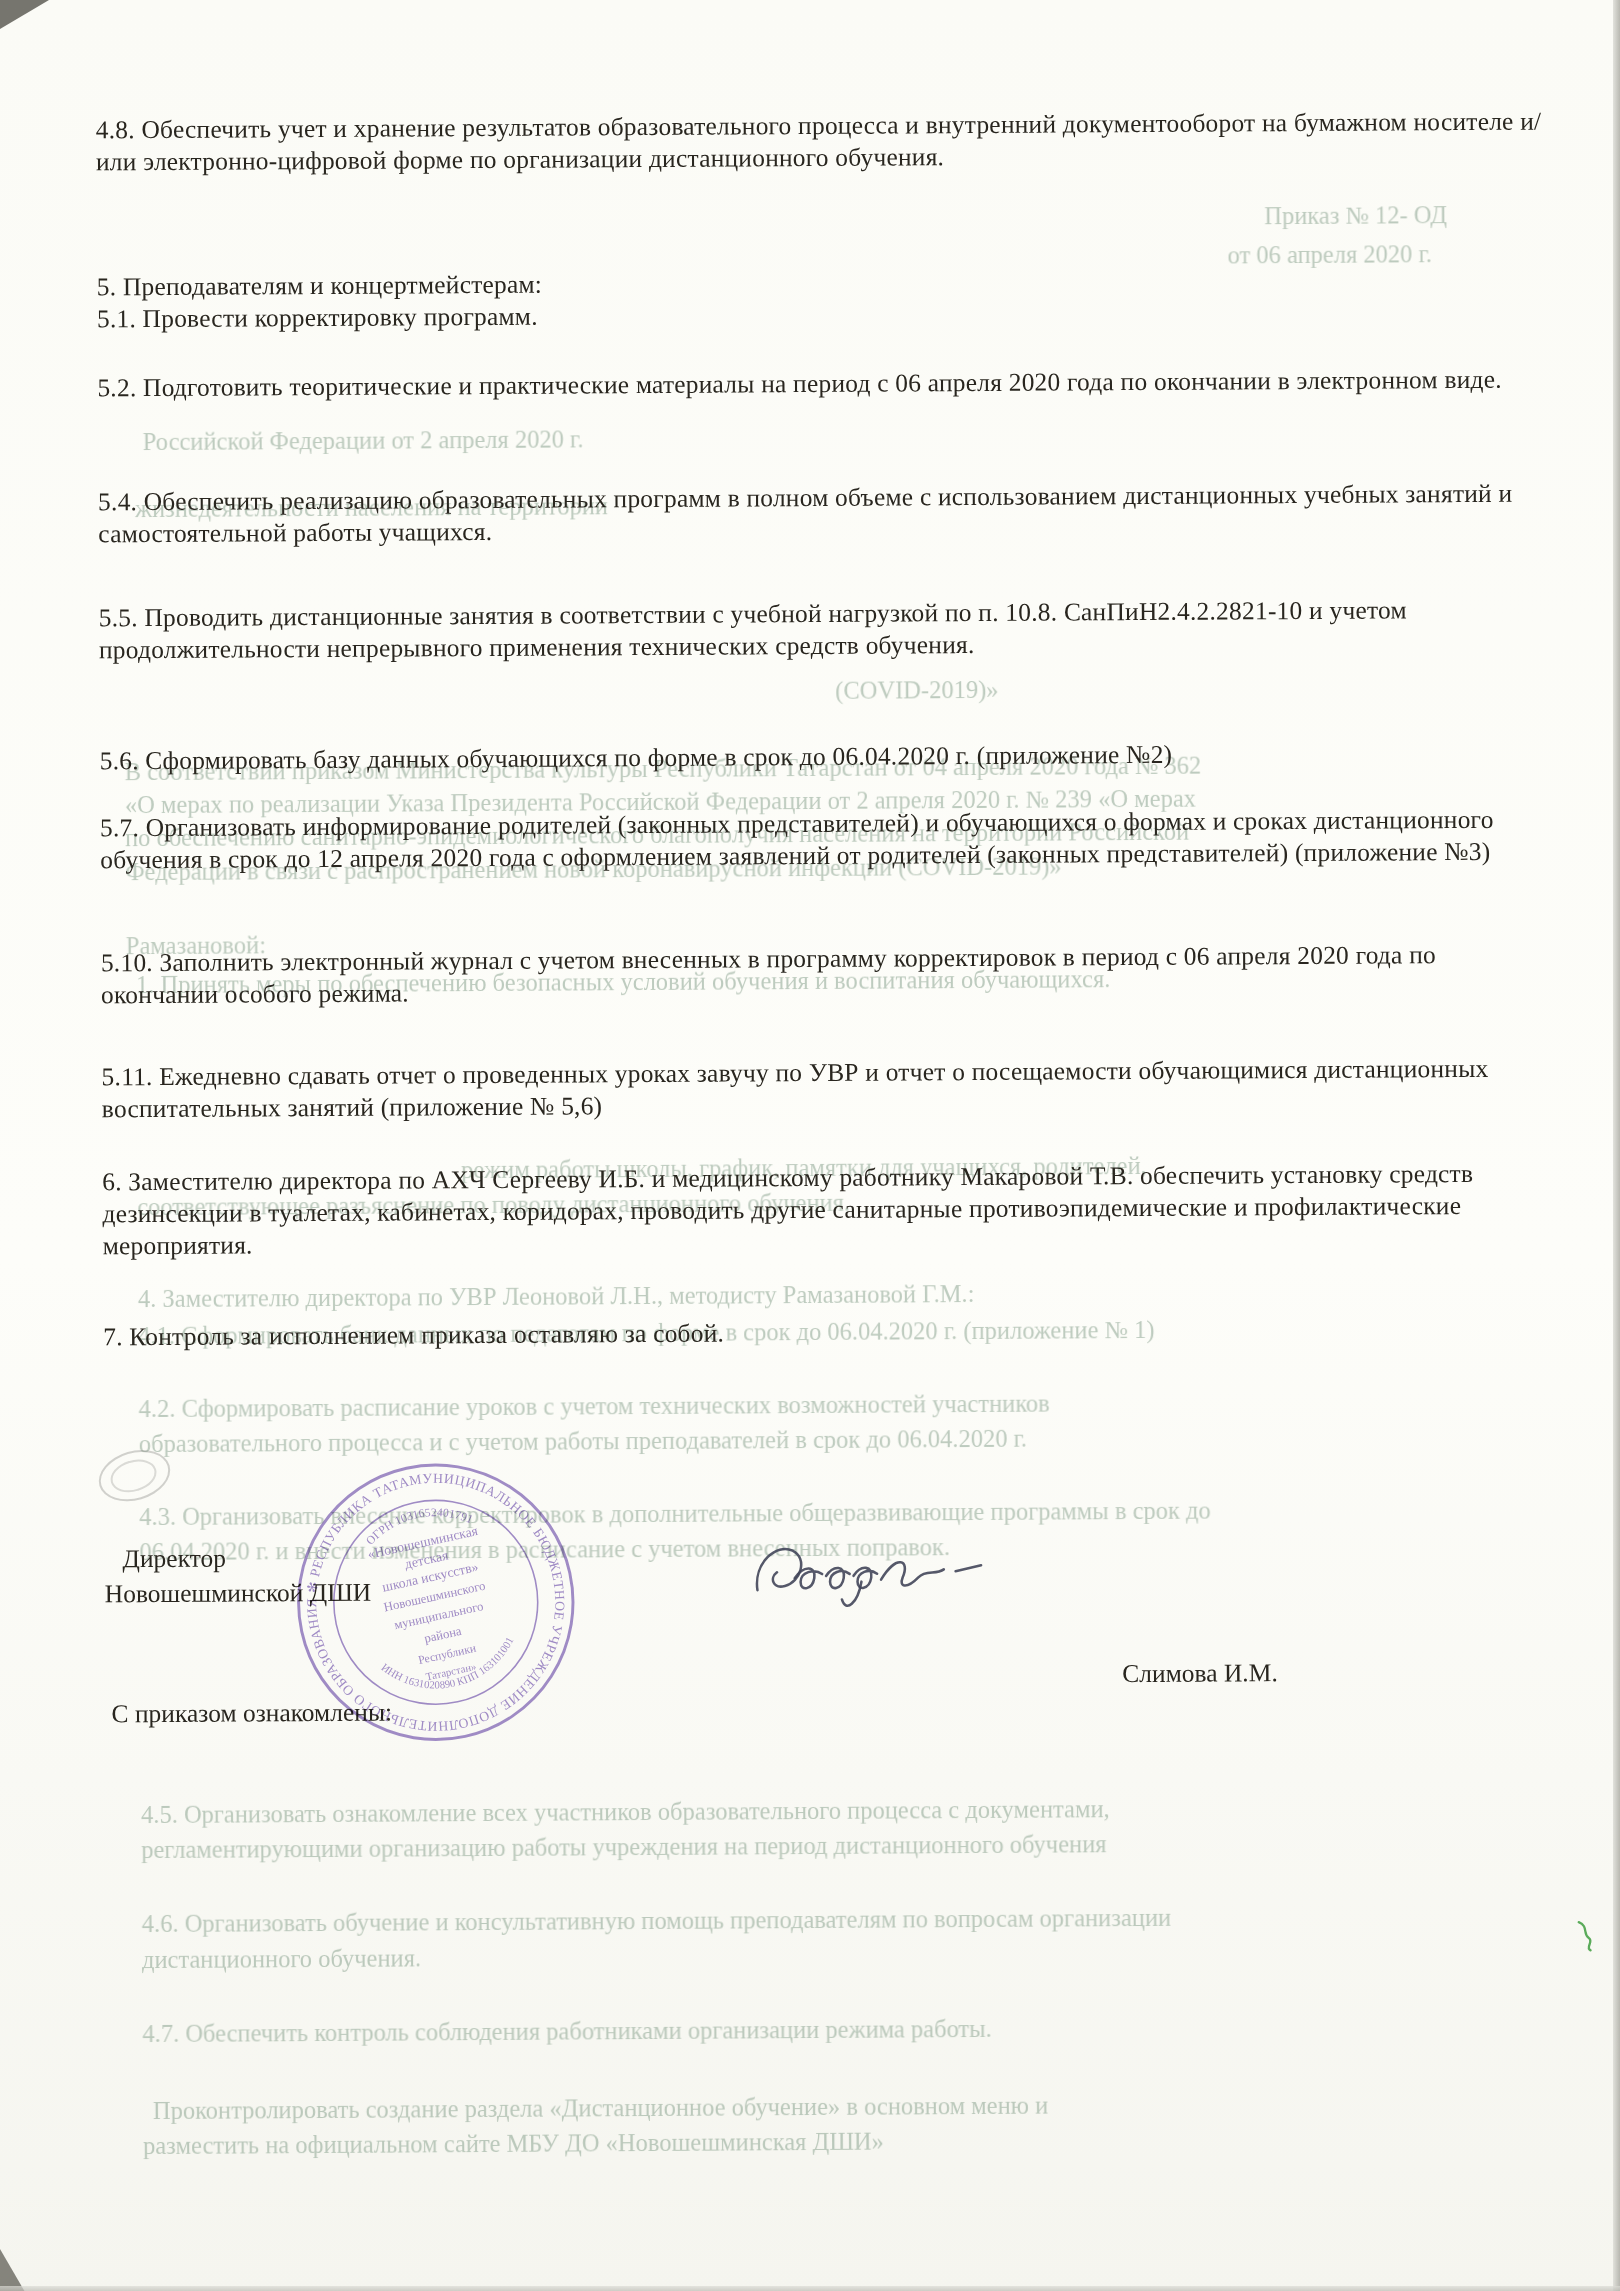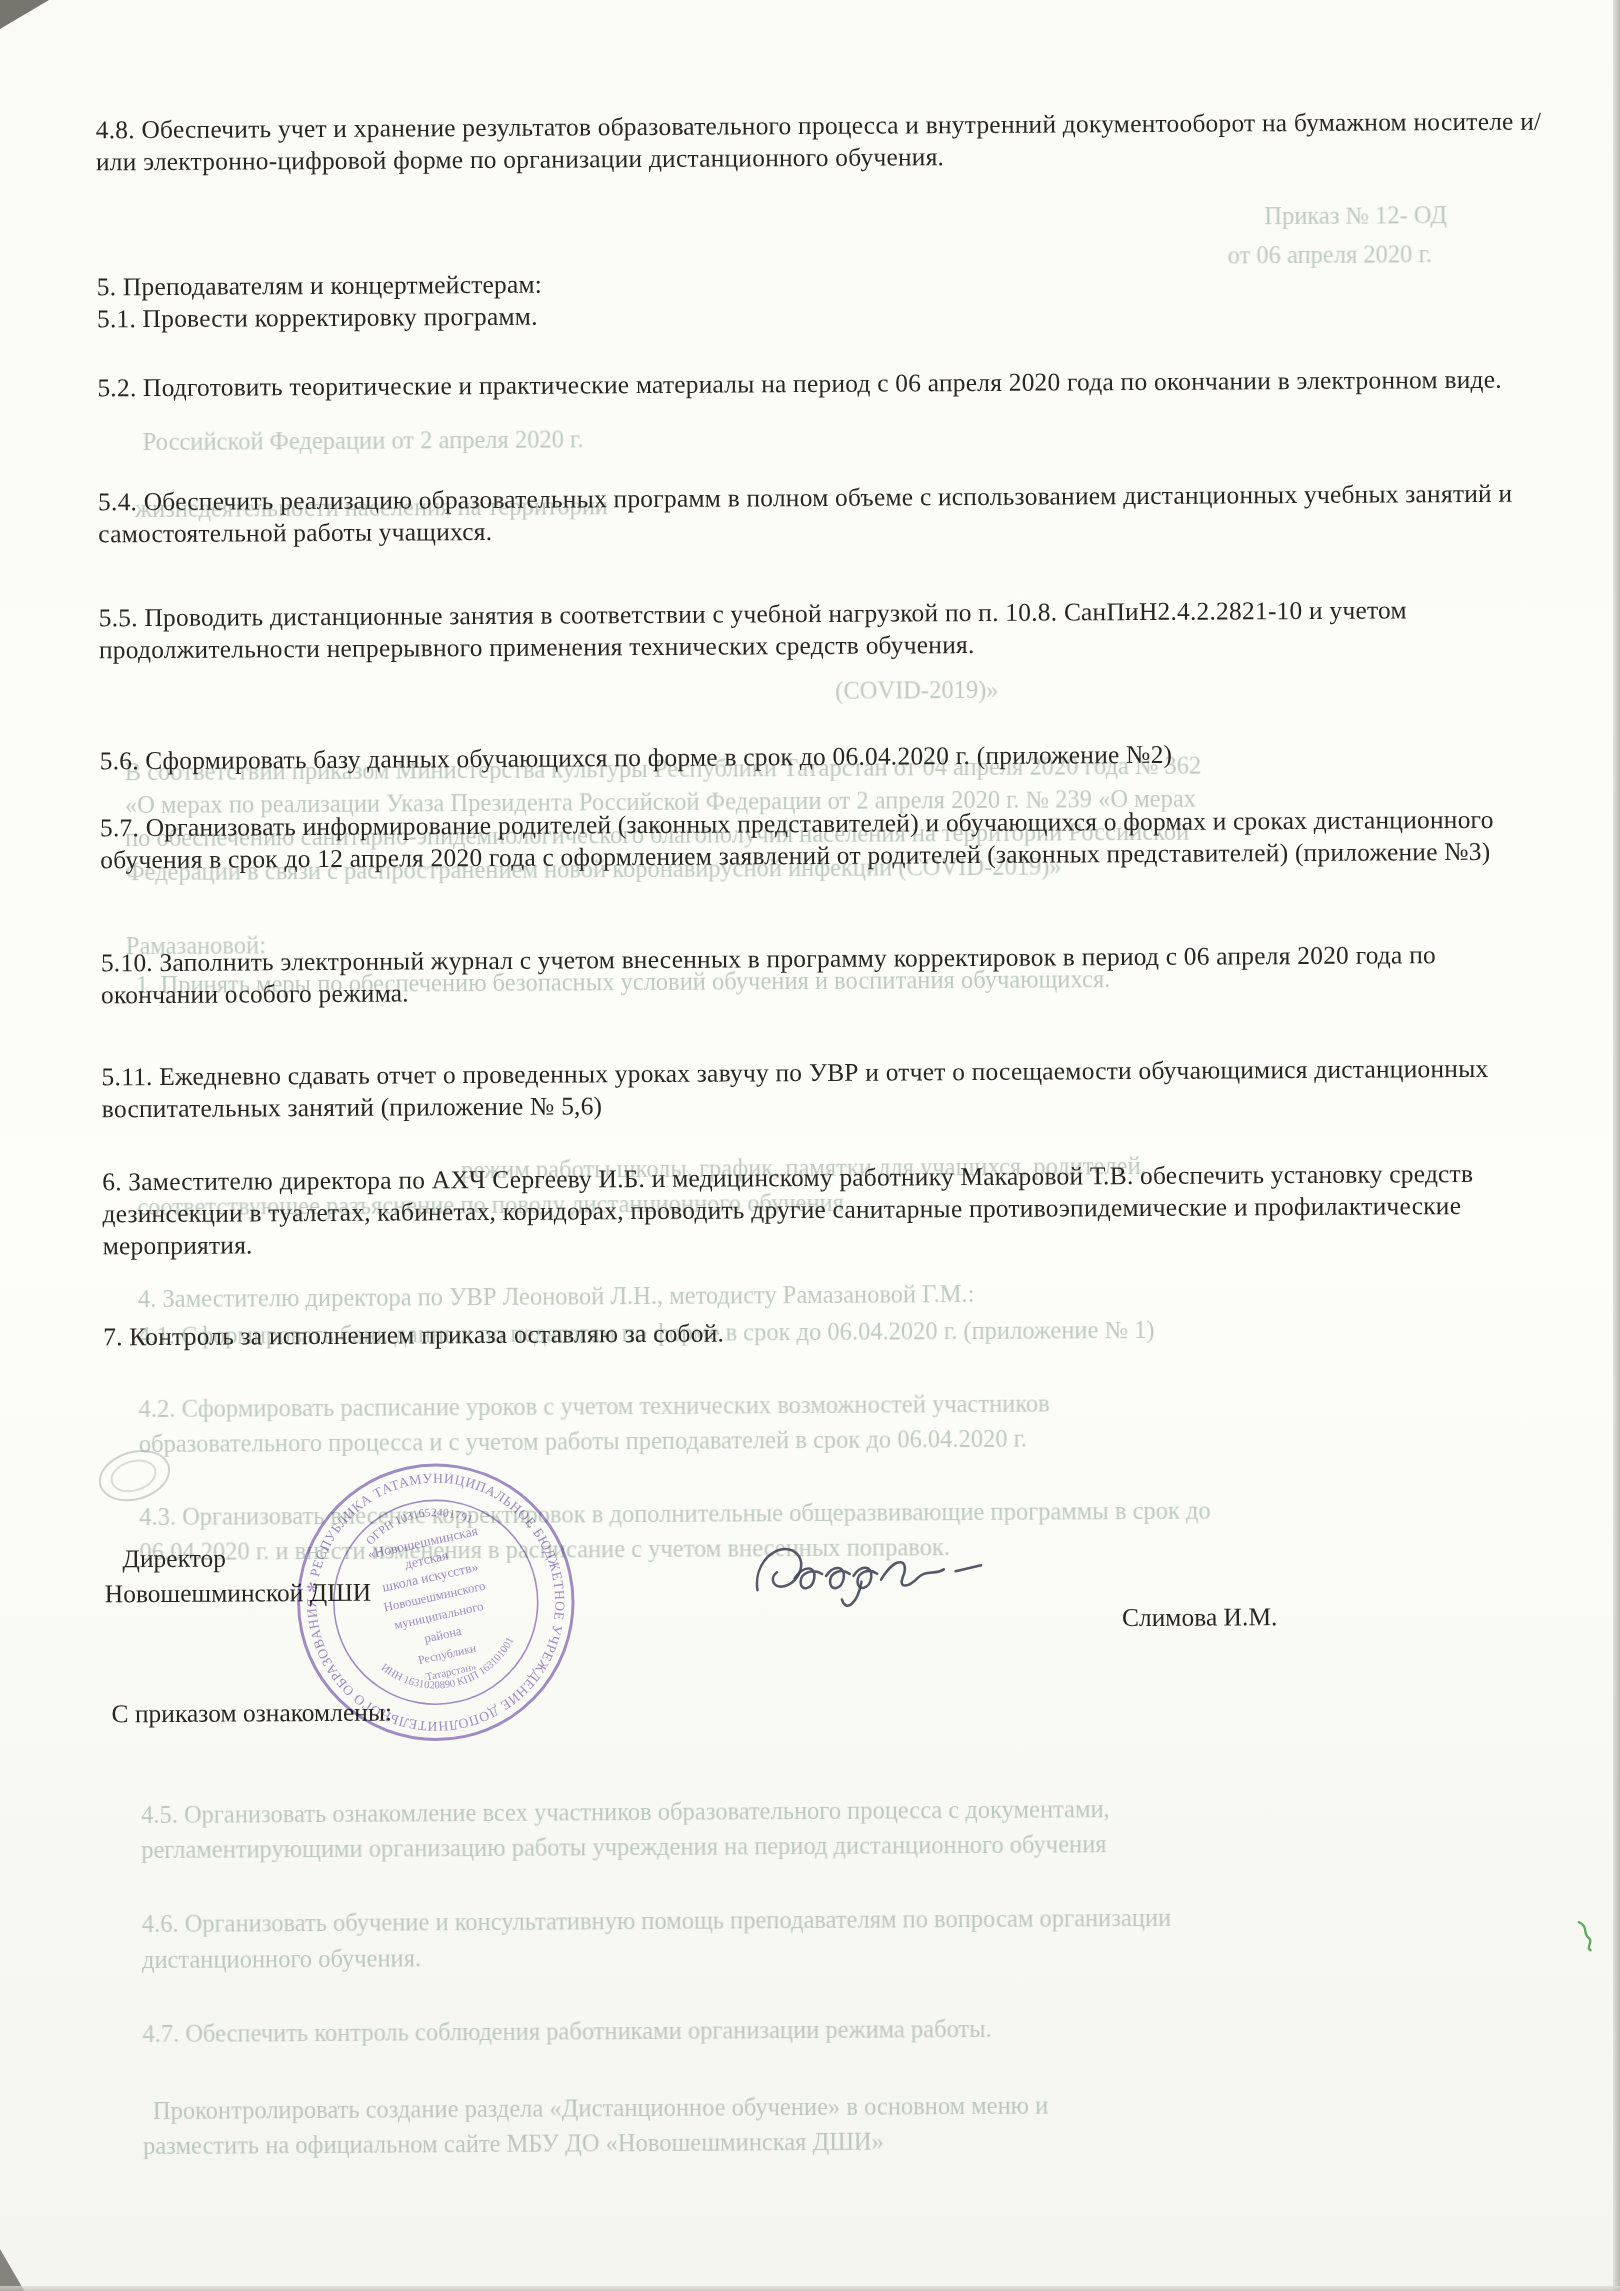--- a/index.html
+++ b/index.html
@@ -136,21 +136,21 @@
     <p class="para" style="top:598px">5.5. Проводить дистанционные занятия в соответствии с учебной нагрузкой по п. 10.8. СанПиН2.4.2.2821-10 и учетом продолжительности непрерывного применения технических средств обучения.</p>
     <p class="para" style="top:741px">5.6. Сформировать базу данных обучающихся по форме в срок до 06.04.2020 г. (приложение №2)</p>
     <p class="para" style="top:808px">5.7. Организовать информирование родителей (законных представителей) и обучающихся о формах и сроках дистанционного обучения в срок до 12 апреля 2020 года с оформлением заявлений от родителей (законных представителей) (приложение №3)</p>
     <p class="para" style="top:943px">5.10. Заполнить электронный журнал с учетом внесенных в программу корректировок в период с 06 апреля 2020 года по окончании особого режима.</p>
     <p class="para" style="top:1057px">5.11. Ежедневно сдавать отчет о проведенных уроках  завучу по УВР  и отчет о посещаемости обучающимися дистанционных воспитательных занятий (приложение № 5,6)</p>
     <p class="para" style="top:1162px">6. Заместителю директора по АХЧ Сергееву И.Б. и медицинскому работнику Макаровой Т.В. обеспечить установку средств дезинсекции в туалетах, кабинетах, коридорах, проводить другие санитарные противоэпидемические и профилактические мероприятия.</p>
     <p class="para" style="top:1317px">7. Контроль за исполнением приказа оставляю за собой.</p>
 
     <span class="signoff-text" style="left:120px;top:1539px">Директор</span>
     <span class="signoff-text" style="left:102px;top:1574px">Новошешминской ДШИ</span>
-    <span class="signoff-text" style="left:1119px;top:1604px">Слимова И.М.</span>
+    <span class="signoff-text" style="left:1119px;top:1660px">Слимова И.М.</span>
     <span class="signoff-text" style="left:108px;top:1694px">С приказом ознакомлены:</span>
 
     <svg class="signature" viewBox="0 0 270 120">
       <path d="M14,70 C10,42 34,22 50,30 C66,38 58,62 42,66 C30,69 26,58 34,52"></path>
       <path d="M52,58 C62,44 74,46 72,58 C70,70 58,72 58,62 C58,52 72,48 80,54"></path>
       <path d="M84,56 C92,44 104,46 102,58 C100,70 88,72 88,62 C88,52 100,48 108,54"></path>
       <path d="M112,56 C120,44 132,46 130,58 C128,70 116,72 116,62 C116,52 128,48 136,54"></path>
       <path d="M120,62 C116,84 104,94 100,80"></path>
       <path d="M140,60 C156,34 170,40 162,58 C158,68 166,70 178,58 C186,50 196,56 204,50"></path>
       <path d="M216,52 L242,46"></path>

